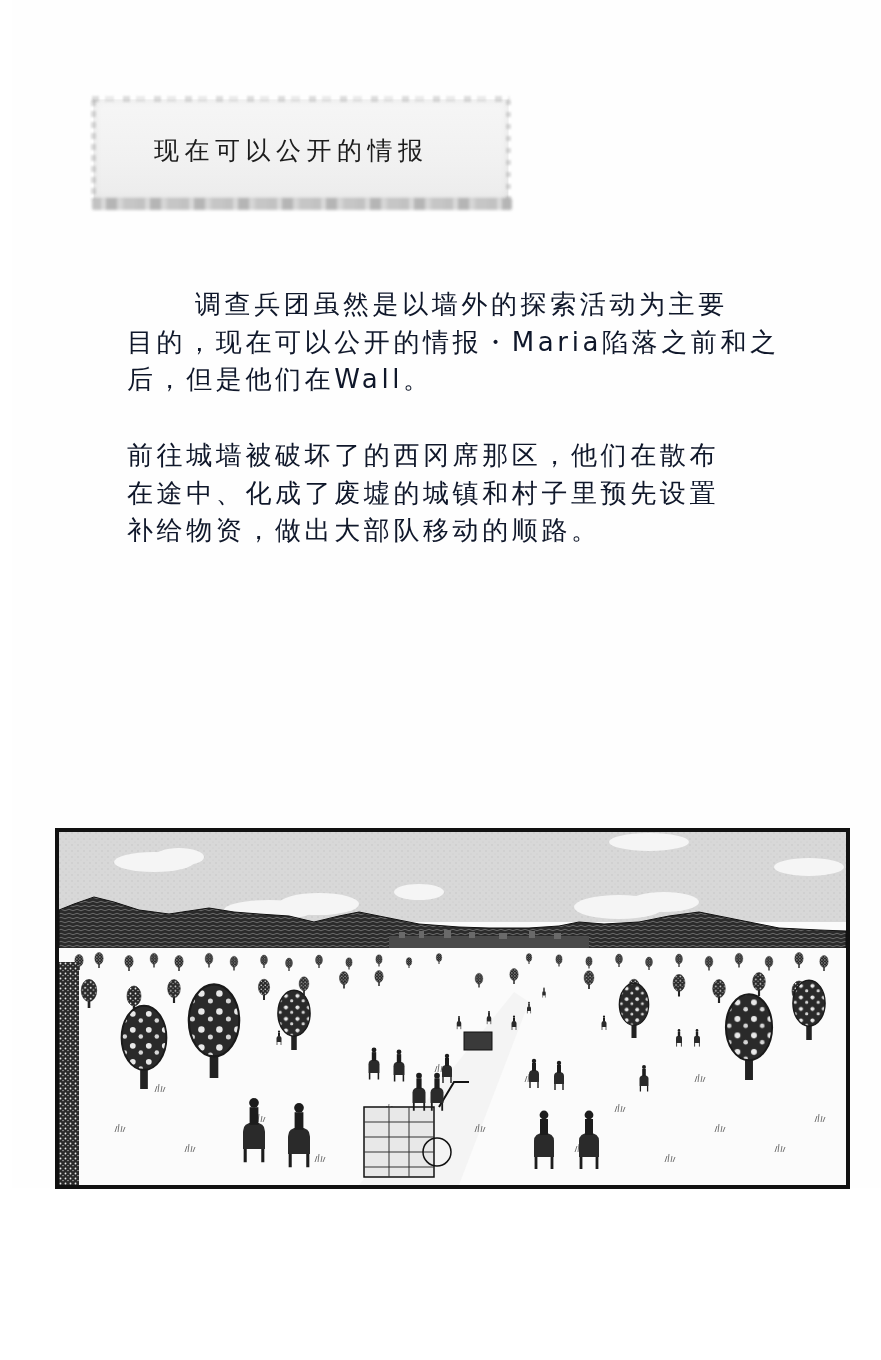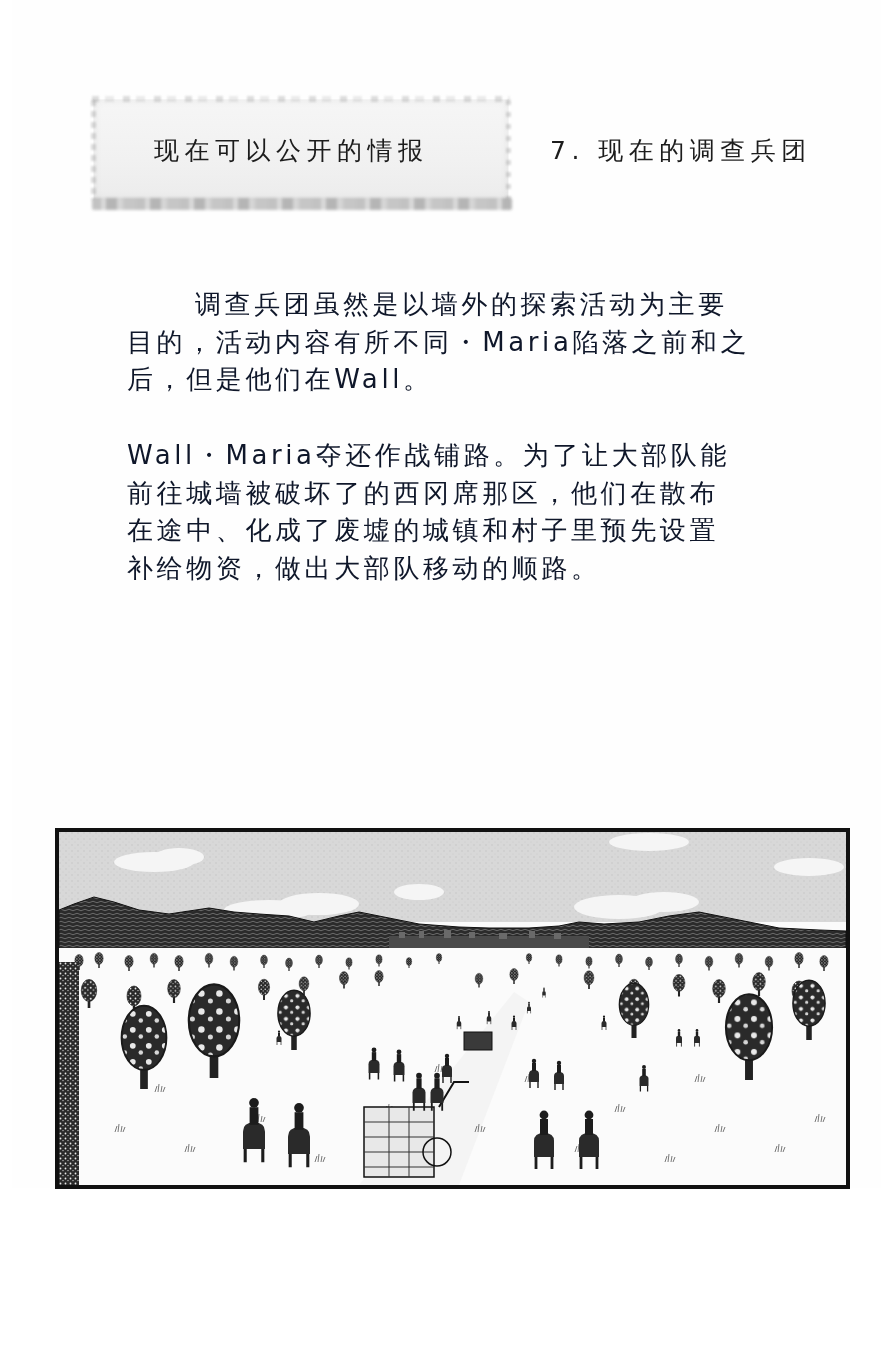--- a/index.html
+++ b/index.html
@@ -119,30 +119,28 @@
 </head>
 <body>
 
 <div class="page">
 
   <div class="header-box">
     <div class="left-edge"></div>
     <div class="right-edge"></div>
   </div>
   <div class="section-label">现在可以公开的情报</div>
-  <div class="section-title">7. 现在的调查兵团</div>
 
   <div class="body-text para-1">
     <span class="line indent">调查兵团虽然是以墙外的探索活动为主要</span>
-    <span class="line">目的，活动内容有所不同・Maria陷落之前和之</span>
+    <span class="line">目的，现在可以公开的情报・Maria陷落之前和之</span>
     <span class="line">后，但是他们在Wall。</span>
   </div>
 
   <div class="body-text para-2">
-    <span class="line">Wall・Maria夺还作战铺路。为了让大部队能</span>
     <span class="line">前往城墙被破坏了的西冈席那区，他们在散布</span>
     <span class="line">在途中、化成了废墟的城镇和村子里预先设置</span>
     <span class="line">补给物资，做出大部队移动的顺路。</span>
   </div>
 
   <div class="panel">
     <svg width="787" height="353" viewBox="0 0 787 353" xmlns="http://www.w3.org/2000/svg">
       <defs>
         <pattern id="skyTex" width="6" height="6" patternUnits="userSpaceOnUse">
           <rect width="6" height="6" fill="#d8d8d8"></rect>

